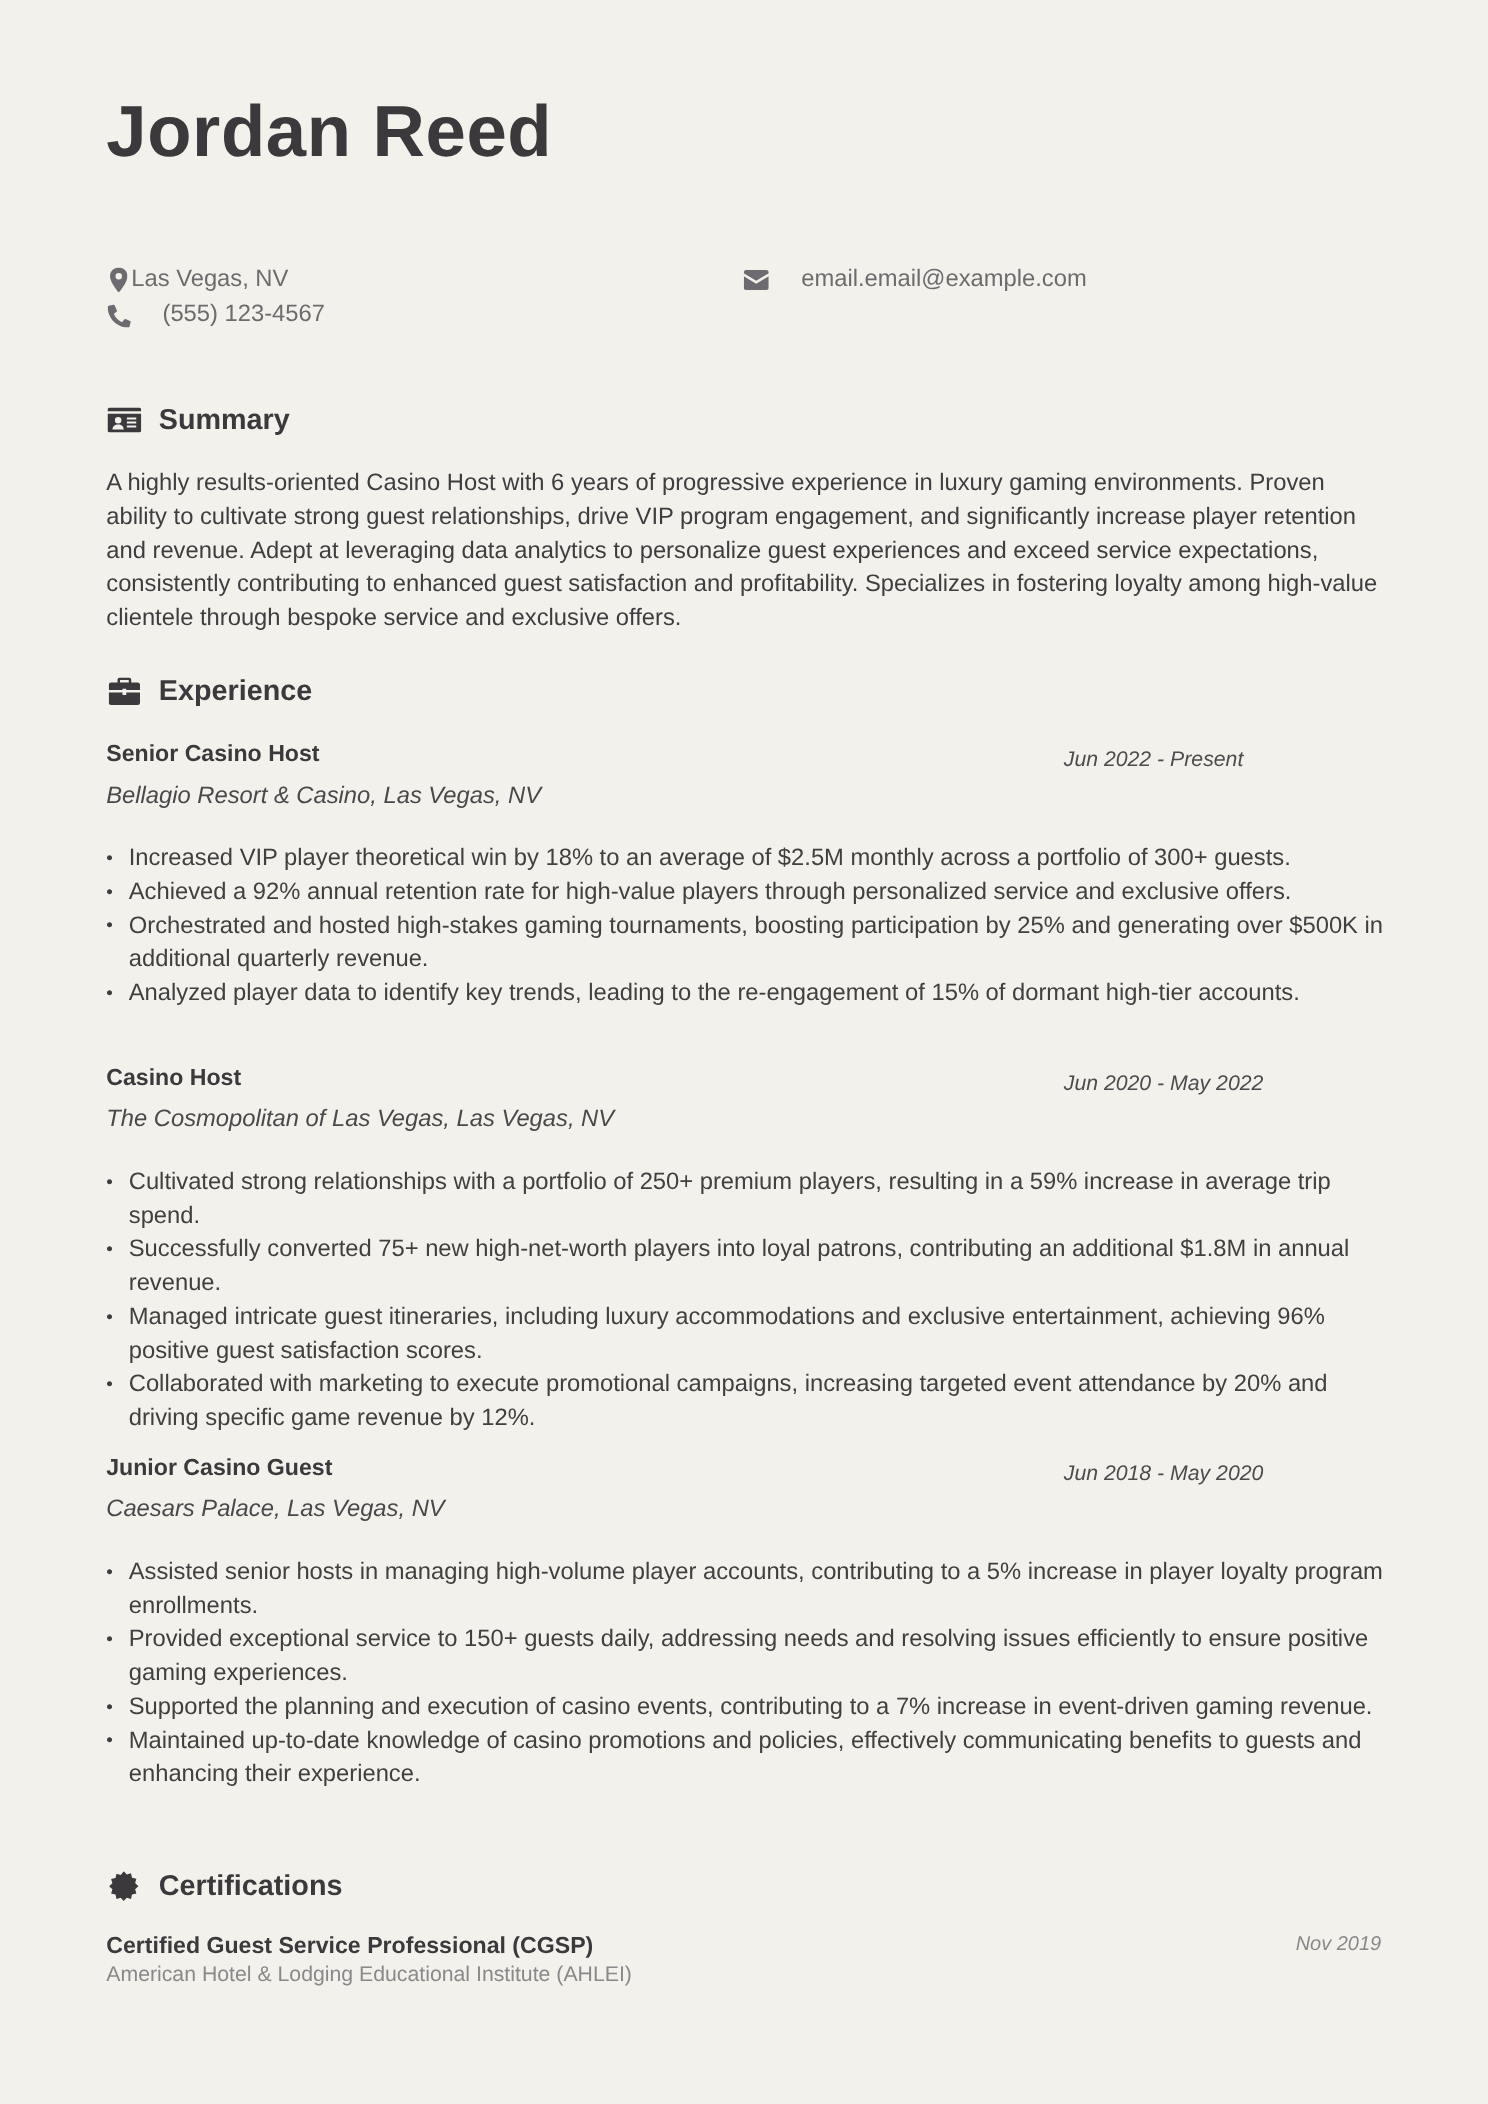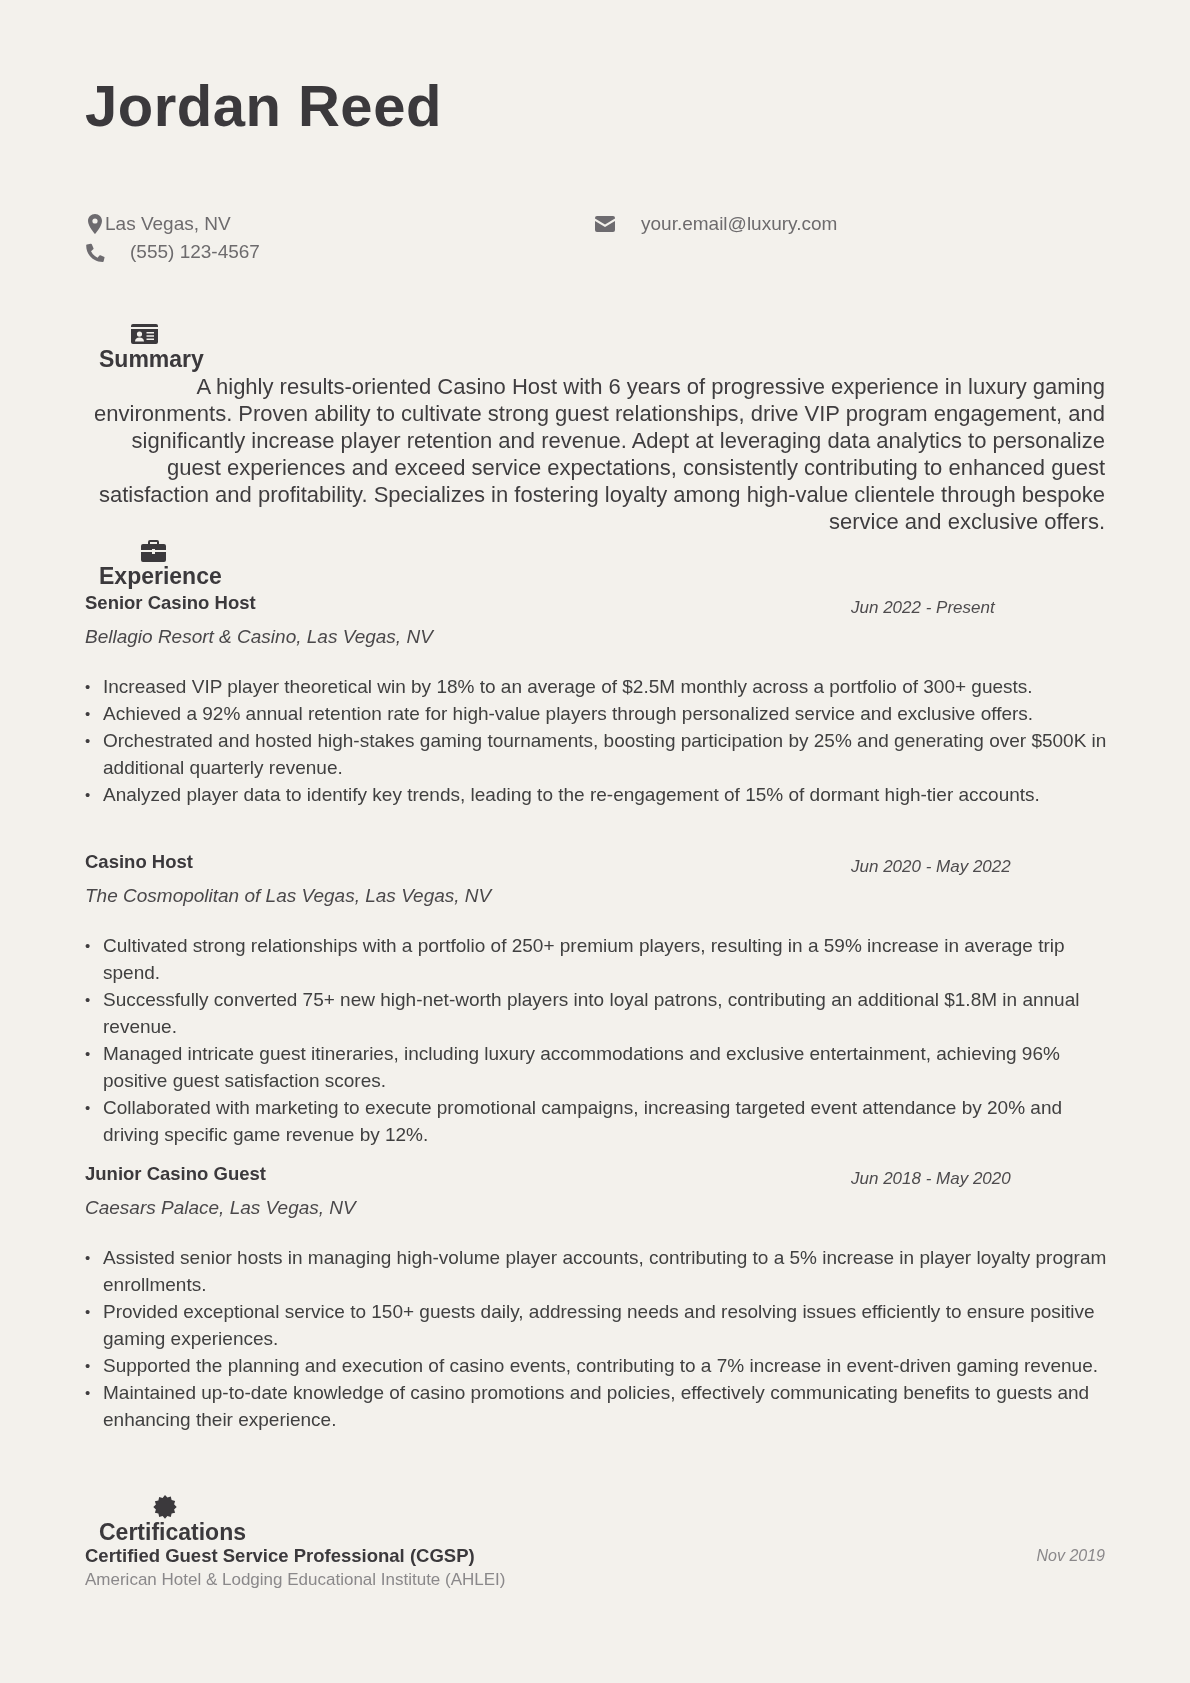--- a/index.html
+++ b/index.html
@@ -21,32 +21,32 @@
     .contact { position: absolute; font-size: 19px; color: #6d6b6d; display: flex; align-items: center; }
     .contact .ic { width: 20px; height: 20px; display: inline-flex; align-items: center; justify-content: center; }
     .contact .ic svg { fill: #6d6b6f; }
     .c-location { top: 213px; left: 0; }
     .c-location .txt { }
     .c-phone { top: 241px; left: 0; }
     .c-phone .txt { margin-left: 25px; }
     .c-email { top: 213px; left: 510px; }
     .c-email .txt { margin-left: 26px; }
 
-    .section-head { position: absolute; left: 0; display: flex; align-items: center; flex-direction: column; }
+    .section-head { position: absolute; left: 0; display: flex; align-items: center; }
     .section-head .ic { width: 28px; height: 24px; display: inline-flex; align-items: center; justify-content: center; }
     .section-head .ic svg { fill: #3b393c; }
     .section-head .title { font-size: 23px; font-weight: bold; color: #3b393c; margin-left: 14px; }
     .sh-summary { top: 322px; }
     .sh-experience { top: 539px; text-align: right; }
     .sh-certs { top: 1495px; }
 
     .summary {
       position: absolute; top: 373px; left: 0; width: 1020px;
-      font-size: 22px; line-height: 27px; color: #3f3d3f; margin: 0;
-      text-align: right;
+      font-size: 19px; line-height: 27px; color: #3f3d3f; margin: 0;
+      text-align: left;
     }
 
     .job { position: absolute; left: 0; width: 1020px; }
     .job .role { position: absolute; left: 0; top: 0; font-size: 18.5px; font-weight: bold; color: #3b393c; }
     .job .dates { position: absolute; left: 766px; top: 6px; font-size: 17px; font-style: italic; color: #4d4b4d; }
     .job .company { position: absolute; left: 0; top: 34px; font-size: 19px; font-style: italic; color: #4a484a; }
     .job ul { position: absolute; left: 0; top: 81px; margin: 0; padding: 0 0 0 18px; width: 1010px; list-style: none; }
     .job li { position: relative; font-size: 19px; line-height: 27px; color: #404040; }
     .job li::before { content: "•"; position: absolute; left: -18px; top: 0; font-size: 15px; color: #3f3d3f; }
     .job-1 { top: 592px; }
@@ -83,21 +83,21 @@
     <span class="txt">(555) 123-4567</span>
   </div>
 
   <div class="contact c-email">
     <span class="ic">
       <svg width="20" height="16" viewBox="0 0 20 16">
           <path d="M0 2a2 2 0 0 1 2-2h16a2 2 0 0 1 2 2v.6L10 8.6 0 2.6V2z"></path>
           <path d="M0 4.9l10 6 10-6V14a2 2 0 0 1-2 2H2a2 2 0 0 1-2-2V4.9z"></path>
         </svg>
     </span>
-    <span class="txt">your.email@luxury.com</span>
+    <span class="txt">email.email@example.com</span>
   </div>
 
   <div class="section-head sh-summary">
     <span class="ic">
       <svg width="27" height="20" viewBox="0 0 27 20">
           <path d="M2 0h23a2 2 0 0 1 2 2v1H0V2a2 2 0 0 1 2-2z"></path>
           <path d="M0 5h27v13a2 2 0 0 1-2 2H2a2 2 0 0 1-2-2V5zm8.5 2.5a2.6 2.6 0 1 0 0 5.2 2.6 2.6 0 0 0 0-5.2zM4 17.5h9c0-2.5-2-4-4.5-4S4 15 4 17.5zm11.5-9.5v1.6h7.5V8h-7.5zm0 3.2v1.6h7.5v-1.6h-7.5zm0 3.2v1.6h7.5v-1.6h-7.5z" fill-rule="evenodd"></path>
         </svg>
     </span>
     <span class="title">Summary</span>

